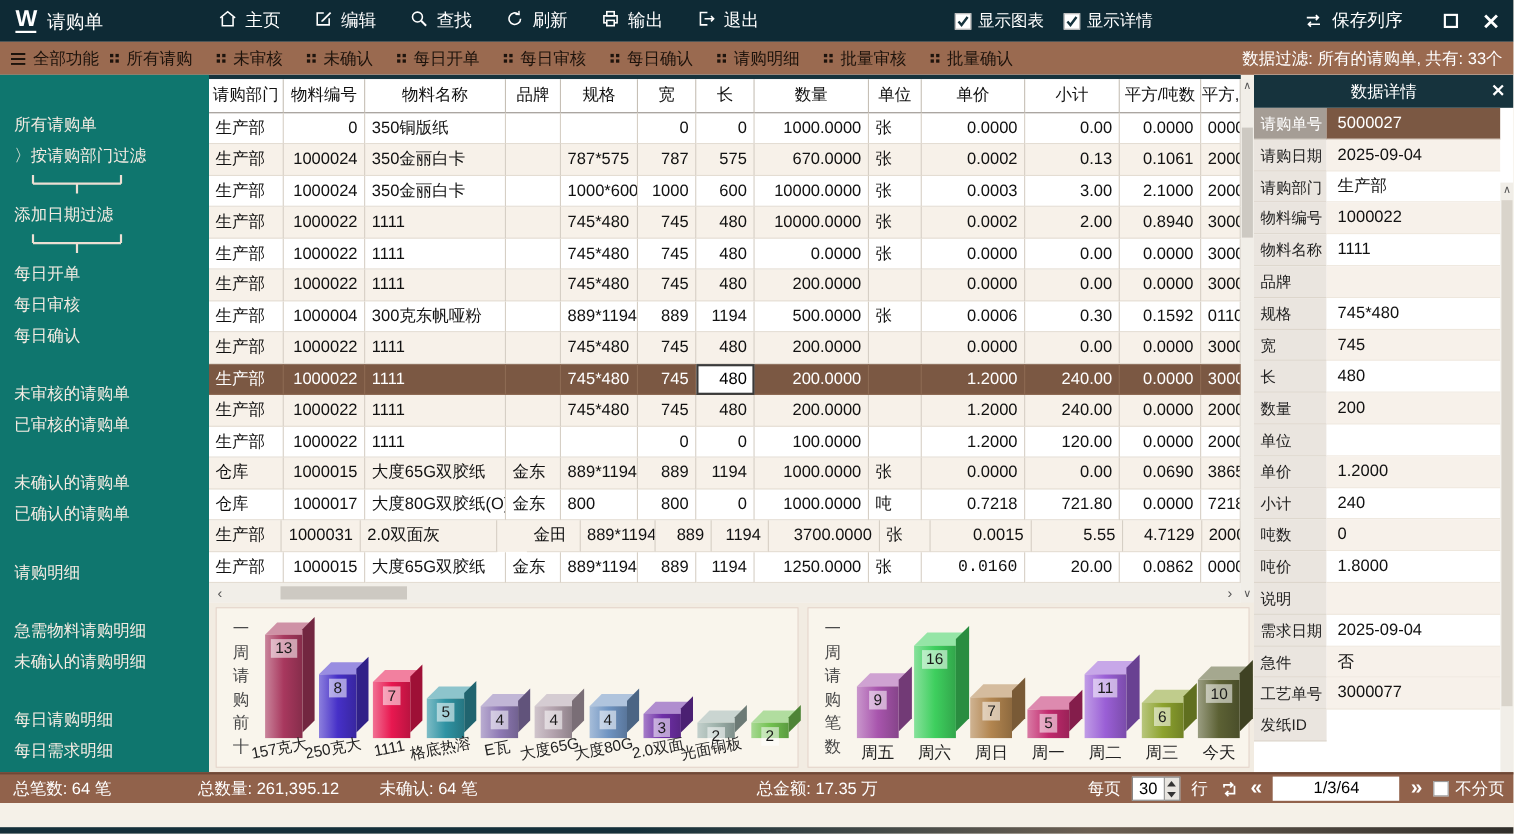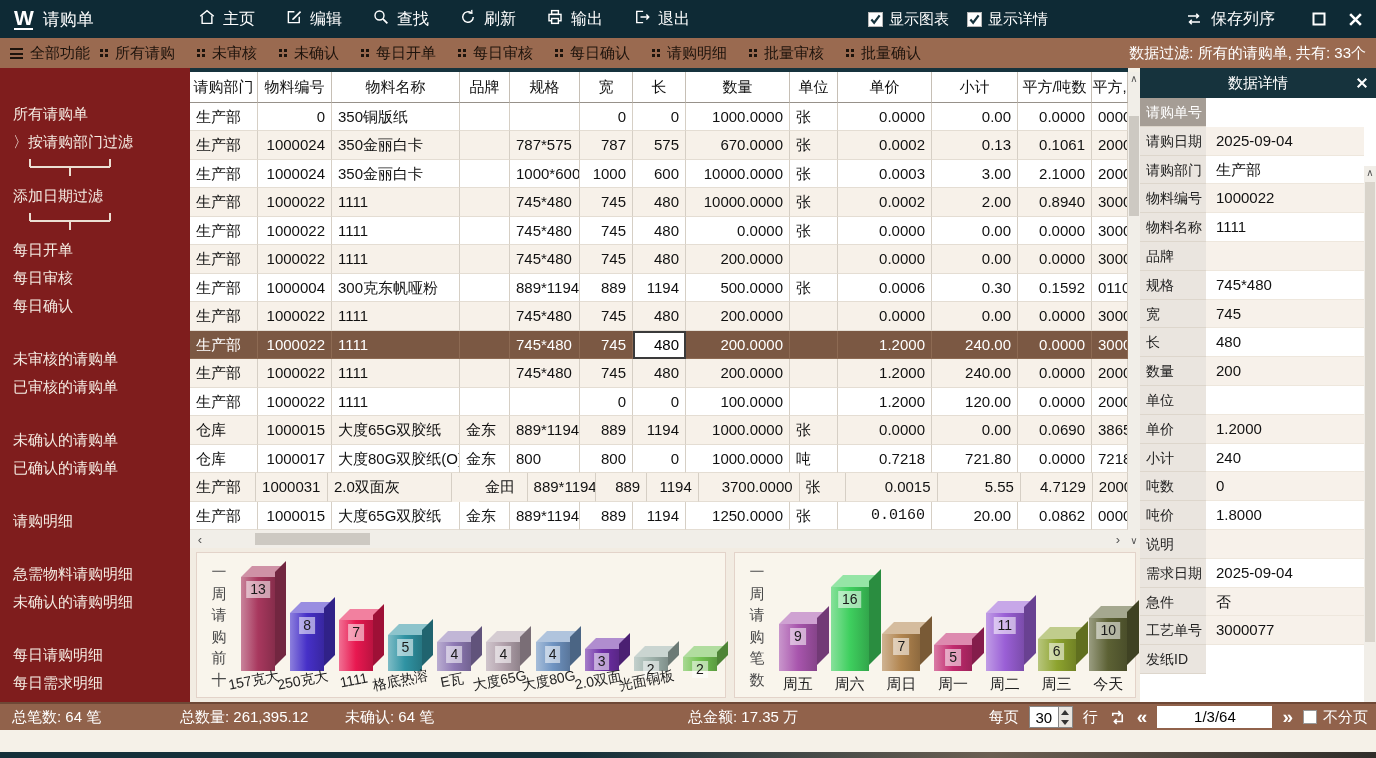--- a/index.html
+++ b/index.html
@@ -32,21 +32,21 @@
   .t2-item:first-child { margin-left:10px; }
   .dots4 { width:8px; height:8px; position:relative; }
   .dots4 i { position:absolute; width:3px; height:3px; background:#1d130c;
              box-shadow:5px 0 0 #1d130c,0 5px 0 #1d130c,5px 5px 0 #1d130c; }
   .listicon { width:13px; height:11px;
               background:repeating-linear-gradient(#1d130c 0 2px, transparent 2px 4.5px); }
   .filterinfo { position:absolute; right:10px; color:#fff; font-size:15px; }
 
   
   .sidebar { position:absolute; left:0; top:68px; width:190px; height:634px;
-             background:#7f1d1d; padding-top:32px; overflow:hidden; }
+             background:#0f766e; padding-top:32px; overflow:hidden; }
   .side-item { height:28px; line-height:28px; padding-left:13px; color:#f4ebe2;
                font-size:15px; white-space:nowrap; cursor:pointer; }
   .side-gap { height:25px; }
   .side-bracket { height:26px; display:flex; justify-content:flex-start; padding-left:22px; }
 
   
   .tablewrap { position:absolute; left:190px; top:68px; width:938px; height:480px;
                background:#fff; border-top:4px solid #16333d; }
   .thead { display:flex; height:31px; background:#fff; }
   .th { font-size:15px; color:#111; text-align:center; line-height:30px;
@@ -535,21 +535,21 @@
           <div class="td" style="width: 53px; text-align: right;">0</div>
           <div class="td" style="width: 104px; text-align: right;">1000.0000</div>
           <div class="td" style="width: 48px; text-align: left;">吨</div>
           <div class="td" style="width: 94px; text-align: right;">0.7218</div>
           <div class="td" style="width: 86px; text-align: right;">721.80</div>
           <div class="td" style="width: 74px; text-align: right;">0.0000</div>
           <div class="td" style="width: 36px; text-align: right;">7218</div>
         </div>
         <div class="trow alt">
           <div class="td" style="width: 68px; text-align: left;">生产部</div>
-          <div class="td" style="width: 74px; ">1000031</div>
+          <div class="td" style="width: 74px; text-align: right;">1000031</div>
           <div class="td" style="width: 128px; text-align: left;">2.0双面灰</div>
           <div class="td" style="width: 50px; text-align: left; margin-left: 27px;">金田</div>
           <div class="td" style="width: 70px; text-align: left;">889*1194</div>
           <div class="td" style="width: 53px; text-align: right;">889</div>
           <div class="td" style="width: 53px; text-align: right;">1194</div>
           <div class="td" style="width: 104px; text-align: right;">3700.0000</div>
           <div class="td" style="width: 48px; text-align: left;">张</div>
           <div class="td" style="width: 94px; text-align: right;">0.0015</div>
           <div class="td" style="width: 86px; text-align: right;">5.55</div>
           <div class="td" style="width: 74px; text-align: right;">4.7129</div>
@@ -588,20 +588,21 @@
       <span>数据详情</span>
       <span class="detail-close">
         <svg width="12" height="12" viewBox="0 0 14 14">
           <path d="M2 2 L12 12 M12 2 L2 12" stroke="#fff" stroke-width="2.4"></path>
         </svg>
       </span>
     </div>
     <div class="dfields" id="dfields">
         <div class="drow hl">
           <span class="dlabel">请购单号</span>
+          <span class="dvalue">5000027</span>
         </div>
         <div class="drow alt">
           <span class="dlabel">请购日期</span>
           <span class="dvalue">2025-09-04</span>
         </div>
         <div class="drow">
           <span class="dlabel">请购部门</span>
           <span class="dvalue">生产部</span>
         </div>
         <div class="drow alt">

